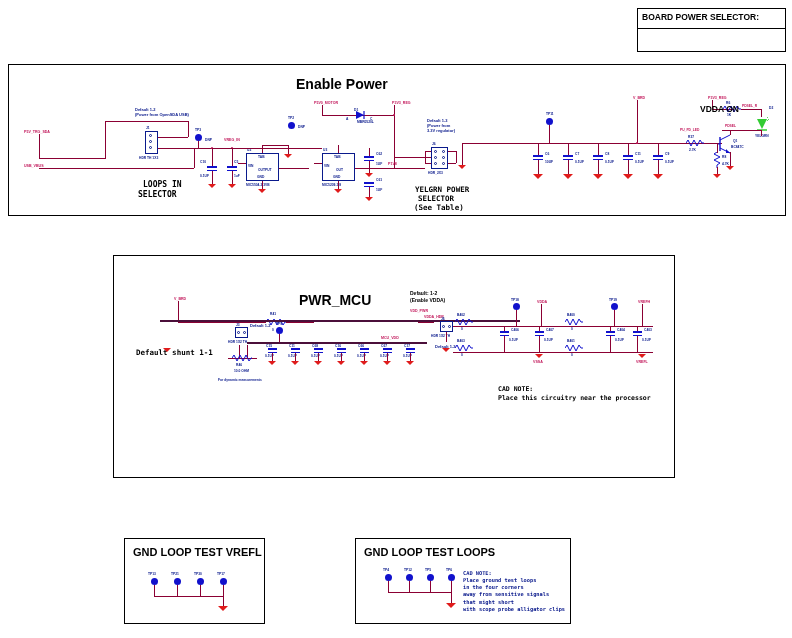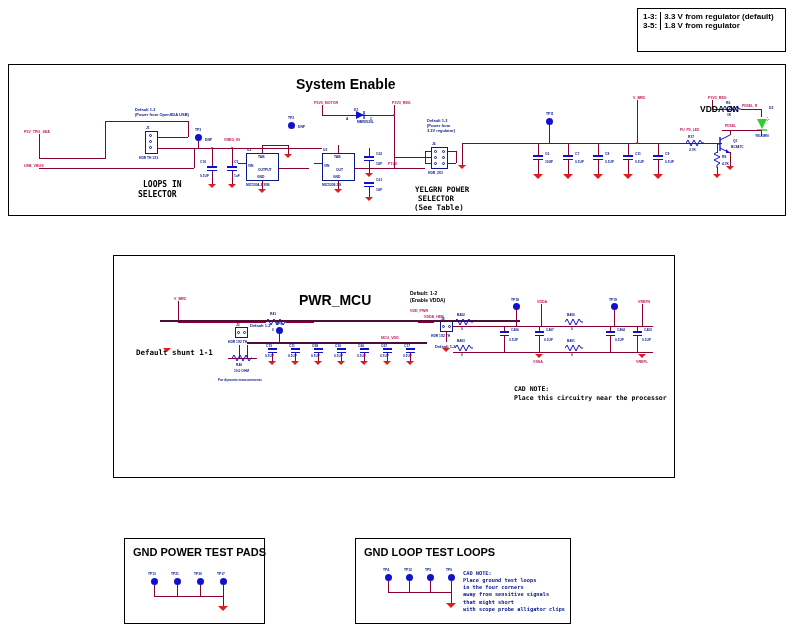--- a/index.html
+++ b/index.html
@@ -46,37 +46,26 @@
   .noteblk{position:absolute;font-size:5px;color:#0a1a8c;font-weight:bold;white-space:pre;line-height:1.3;}
   .cadnote{position:absolute;font-family:"DejaVu Sans Mono","Liberation Mono",monospace;
            font-size:6.5px;font-weight:bold;white-space:pre;line-height:1.35;color:#000;}
   .bigtitle{position:absolute;font-size:14px;font-weight:bold;}
   .midtitle{position:absolute;font-size:11px;font-weight:bold;}
 </style>
 </head>
 <body>
 
 <div class="box" style="left:637px;top:8px;width:149px;height:44px;">
-  <table class="sel" style="margin-top:3px;margin-left:2px;">
-    <tbody>
-        <tr>
-      <td style="border-right:1px solid #000;">1-3:</td>
-      <td>3.3 V from regulator (default)</td>
-    </tr>
-    <tr>
-      <td style="border-right:1px solid #000;">3-5:</td>
-      <td>1.8 V from regulator</td>
-    </tr>
-  </tbody>
-    </table>
+  <div class="seltitle selhdrline" style="height:15px;line-height:13px;">BOARD POWER SELECTOR:</div>
 </div>
 
 <div class="box" style="left:8px;top:64px;width:778px;height:152px;"></div>
 
-<div class="bigtitle" style="left:296px;top:76px;">System Enable</div>
+<div class="bigtitle" style="left:296px;top:76px;">Enable Power</div>
 
 <div class="netlabel" style="left:24px;top:130px;font-size:3.6px;">P5V_TRG_SDA</div>
 <div class="netlabel" style="left:24px;top:164px;font-size:3.6px;">USB_VBUS</div>
 
 <div class="wire v" style="left:39px;top:134px;height:24px;"></div>
 <div class="wire h" style="left:39px;top:158px;width:66px;"></div>
 <div class="wire v" style="left:105px;top:121px;height:38px;"></div>
 <div class="wire h" style="left:105px;top:121px;width:83px;"></div>
 <div class="wire v" style="left:188px;top:121px;height:16px;"></div>
 <div class="wire h" style="left:158px;top:137px;width:30px;"></div>
@@ -548,25 +537,25 @@
 
 <div class="netlabel" style="left:638px;top:300px;font-size:3.6px;">VREFH</div>
 <div class="wire v" style="left:642px;top:304px;height:22px;"></div>
 
 <div class="netlabel" style="left:533px;top:360px;font-size:3.6px;">VSSA</div>
 <div class="gnd sm" style="left:535px;top:354px;"></div>
 <div class="netlabel" style="left:636px;top:360px;font-size:3.6px;">VREFL</div>
 <div class="gnd sm" style="left:638px;top:354px;"></div>
 <div class="gnd sm" style="left:163px;top:348px;"></div>
 
-<div class="cadnote" style="left:514px;top:385px;">CAD NOTE:
+<div class="cadnote" style="left:498px;top:385px;">CAD NOTE:
 Place this circuitry near the processor</div>
 
 <div class="box" style="left:124px;top:538px;width:141px;height:86px;"></div>
-<div class="midtitle" style="left:133px;top:546px;">GND POWER TEST PADS</div>
+<div class="midtitle" style="left:133px;top:546px;">GND LOOP TEST VREFL</div>
 
 <div class="tp" style="left:151px;top:578px;"></div>
 <div class="tplab" style="left:148px;top:572px;">TP13</div>
 <div class="wire v" style="left:154px;top:585px;height:11px;"></div>
 
 <div class="tp" style="left:174px;top:578px;"></div>
 <div class="tplab" style="left:171px;top:572px;">TP21</div>
 <div class="wire v" style="left:177px;top:585px;height:11px;"></div>
 
 <div class="tp" style="left:197px;top:578px;"></div>

